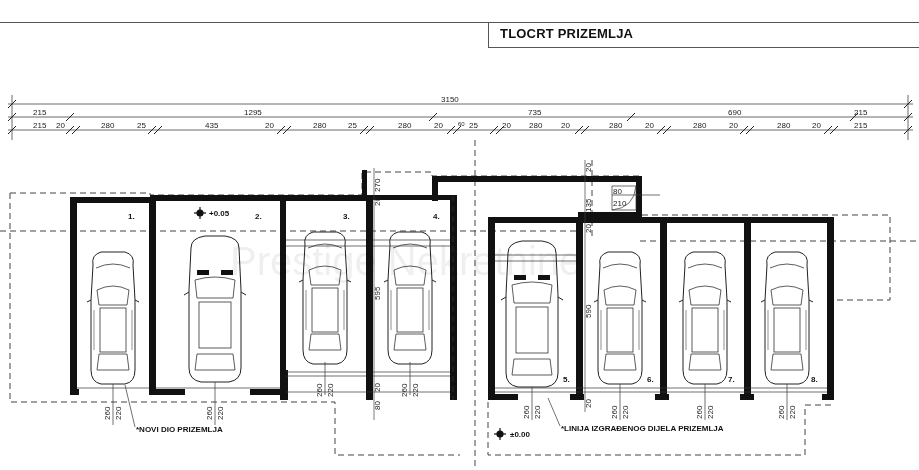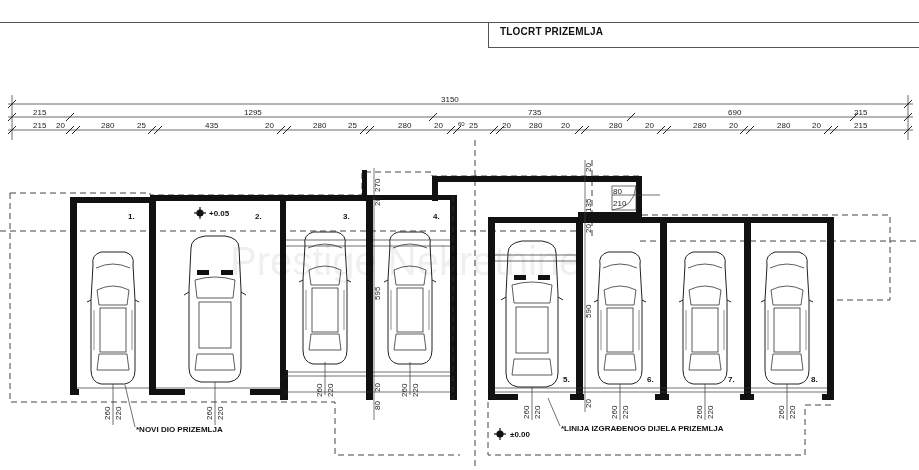--- a/index.html
+++ b/index.html
@@ -1,19 +1,19 @@
 <!DOCTYPE html>
 <html><head>
 <meta charset="utf-8">
 <style>
   html,body{margin:0;padding:0;background:#fff;}
   body{width:919px;height:470px;position:relative;overflow:hidden;font-family:"Liberation Sans",sans-serif;}
   .title-frame{position:absolute;left:0;top:22px;width:919px;height:26px;border-top:1px solid #555;}
   .title-box{position:absolute;left:488px;top:22px;width:431px;height:25px;border-left:1px solid #555;border-bottom:1px solid #555;}
-  .title-text{position:absolute;left:500px;top:26px;font-size:10px;font-weight:bold;color:#111;letter-spacing:0.2px;}
+  .title-text{position:absolute;left:500px;top:26px;font-size:13px;font-weight:bold;color:#111;letter-spacing:0.2px;}
   svg{position:absolute;left:0;top:0;}
   .dim{font-family:"Liberation Sans",sans-serif;font-size:8px;fill:#222;}
   .lbl{font-family:"Liberation Sans",sans-serif;font-size:8px;fill:#111;font-weight:bold;}
   .note{font-family:"Liberation Sans",sans-serif;font-size:8px;fill:#111;font-weight:bold;}
   .wm{font-family:"Liberation Sans",sans-serif;font-size:40px;fill:#000;opacity:0.06;}
 </style>
 </head>
 <body>
 
 <div class="title-frame"></div>

